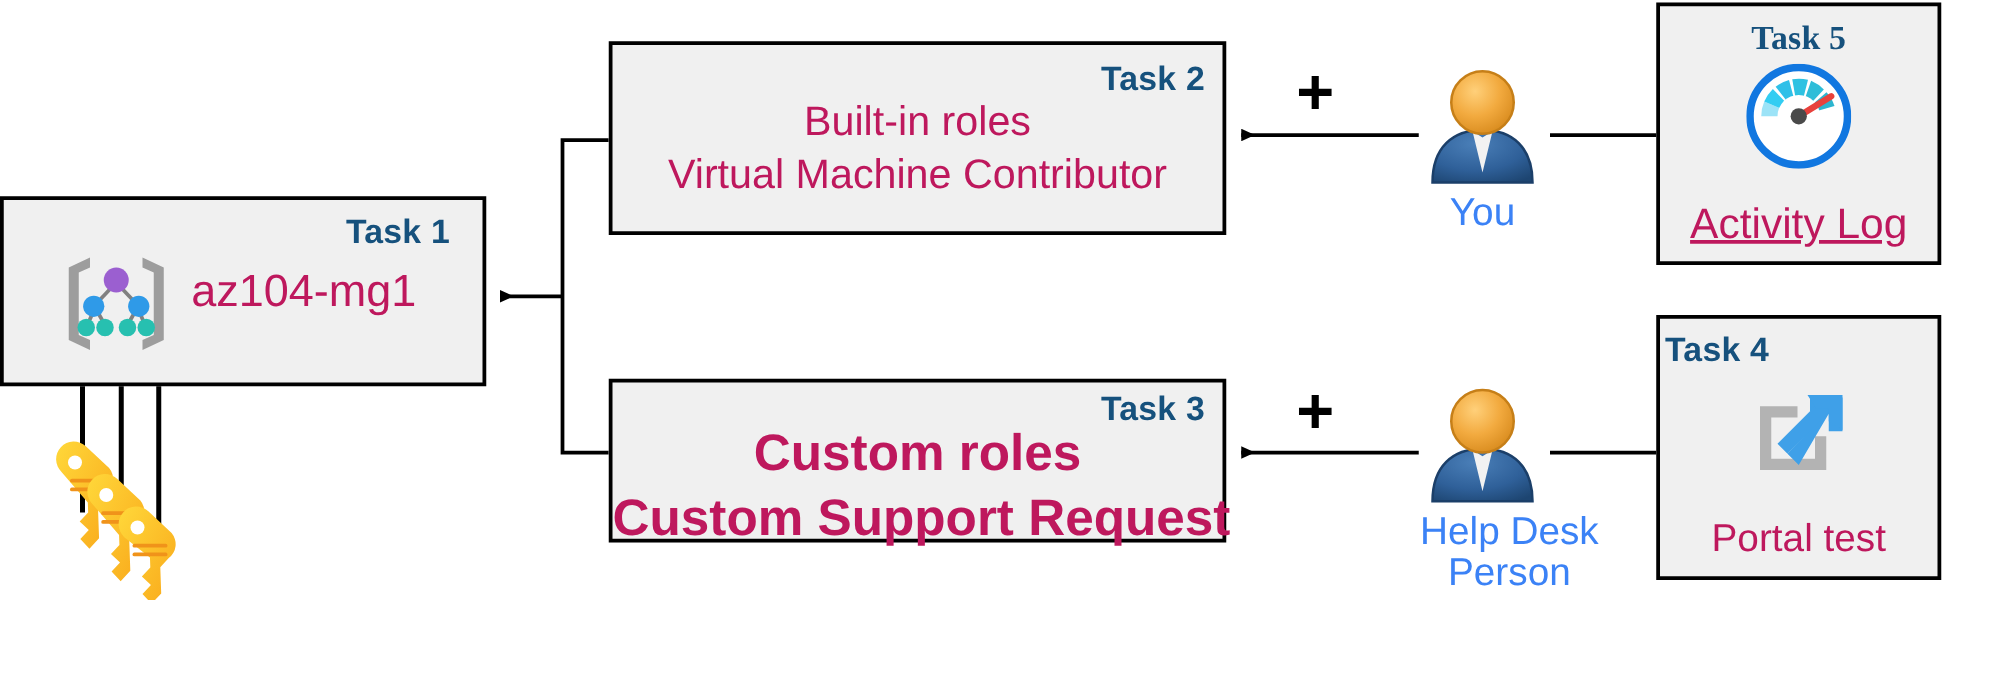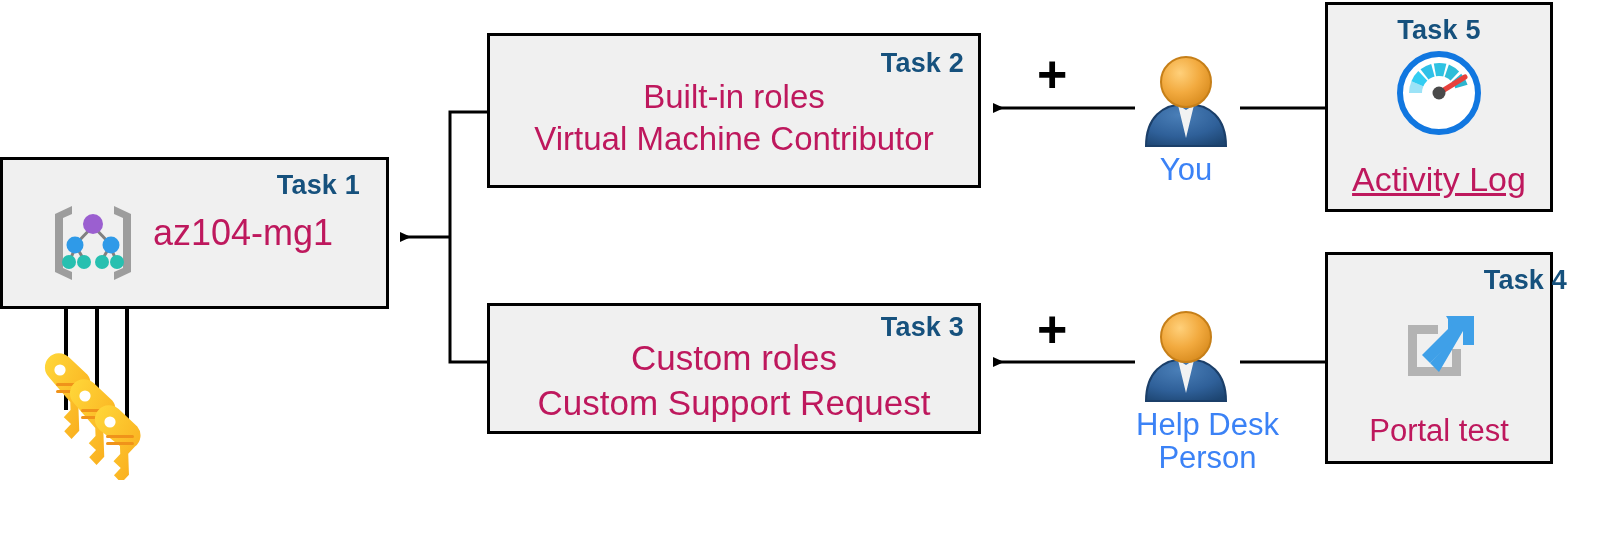--- a/index.html
+++ b/index.html
@@ -91,35 +91,36 @@
   }
   #task3-tag {
     right: 14px;
     top: 6px;
   }
   #task3-label {
     position: absolute;
     left: 0;
     top: 30px;
     width: 100%;
-    font-size: 35px;
+    font-size: 41px;
     line-height: 1.28;
+    font-weight: bold;
   }
   
   #task4-box {
     left: 1325px;
     top: 252px;
     width: 228px;
     height: 212px;
   }
   #task4-tag {
-    left: 17px;
+    left: 4px;
     top: 10px;
     width: 100%;
-    text-align: right;
+    text-align: left;
   }
   #task4-label {
     position: absolute;
     left: 0;
     bottom: 12px;
     width: 100%;
     font-size: 31px;
   }
   #portal-icon {
     position: absolute;
@@ -134,20 +135,21 @@
     left: 1325px;
     top: 2px;
     width: 228px;
     height: 210px;
   }
   #task5-tag {
     left: 0;
     top: 10px;
     width: 100%;
     text-align: center;
+    font-family: Liberation Serif, serif;
   }
   #task5-label {
     position: absolute;
     left: 0;
     bottom: 10px;
     width: 100%;
     font-size: 34px;
     text-decoration: underline;
   }
   #gauge-icon {

